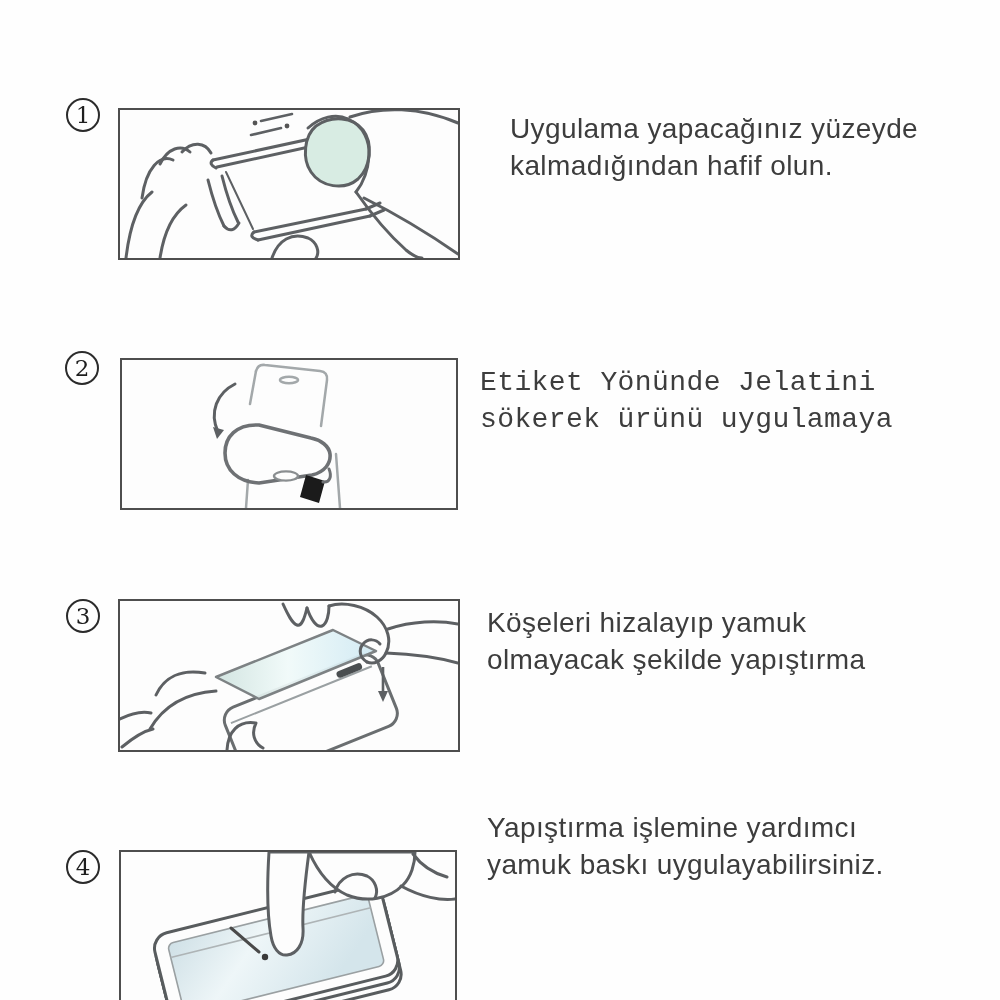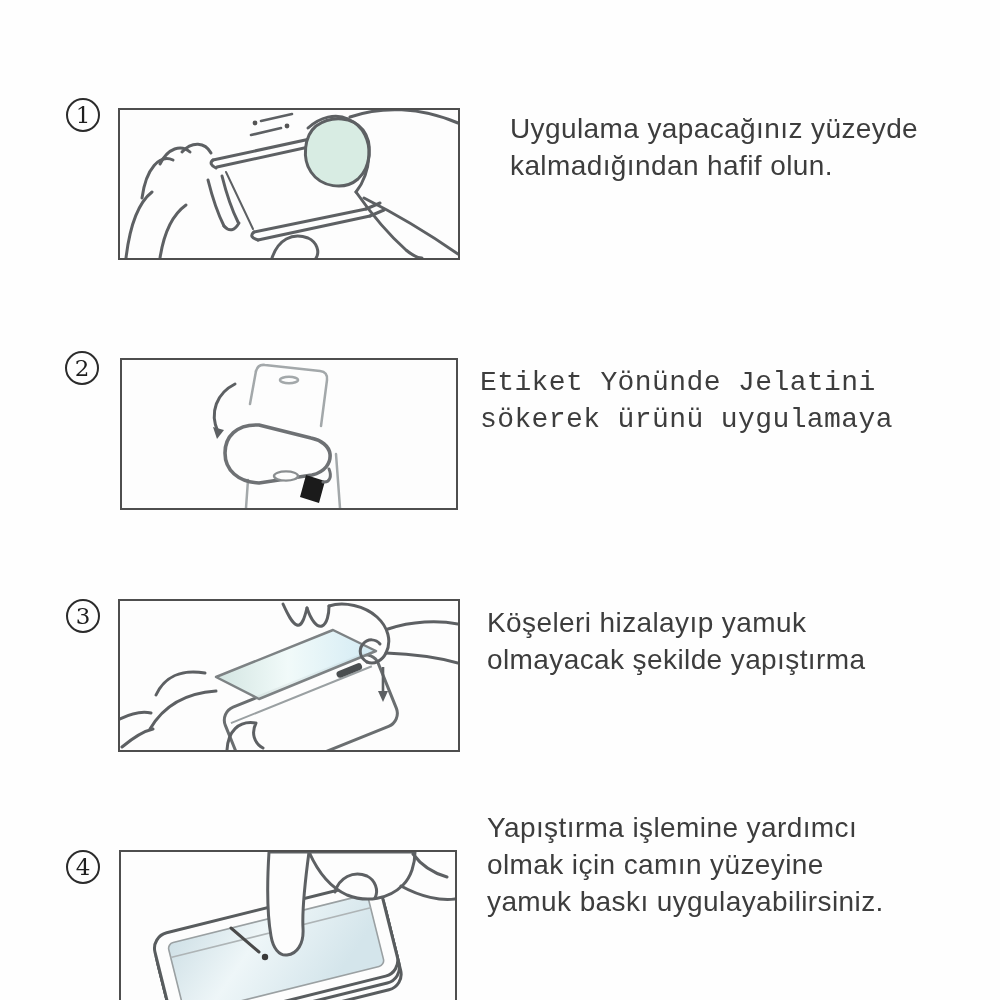--- a/index.html
+++ b/index.html
@@ -211,18 +211,17 @@
           <g stroke="#5d6063" stroke-width="3" fill="none" stroke-linecap="round">
             <path d="M 214,40 C 218,26 232,18 246,24 C 254,28 258,38 254,46"></path>
             <path d="M 280,34 C 300,45 320,49 334,47"></path>
             <path d="M 292,2 C 300,13 312,21 326,25"></path>
           </g>
         </g>
       </svg>
     </div>
     <div class="caption">
       <div>Yapıştırma işlemine yardımcı</div>
-      <div>olmak için camın yüzeyine</div>
       <div>yamuk baskı uygulayabilirsiniz.</div>
     </div>
   </div>
 
 </div>
 
 </body></html>

